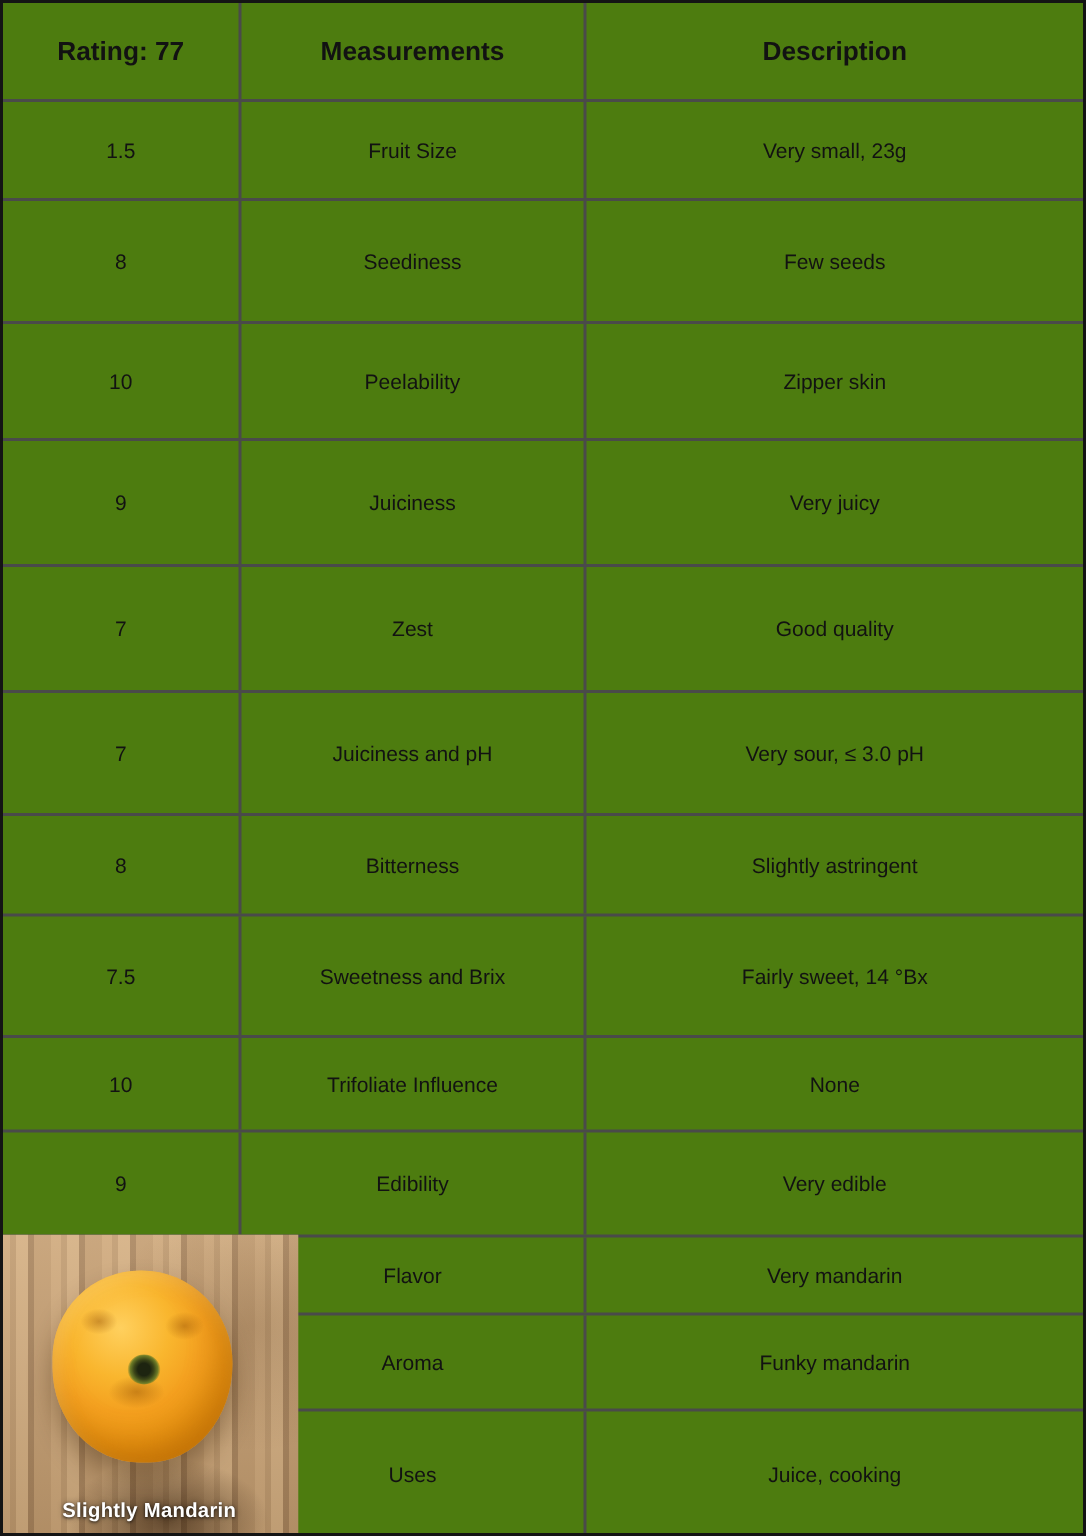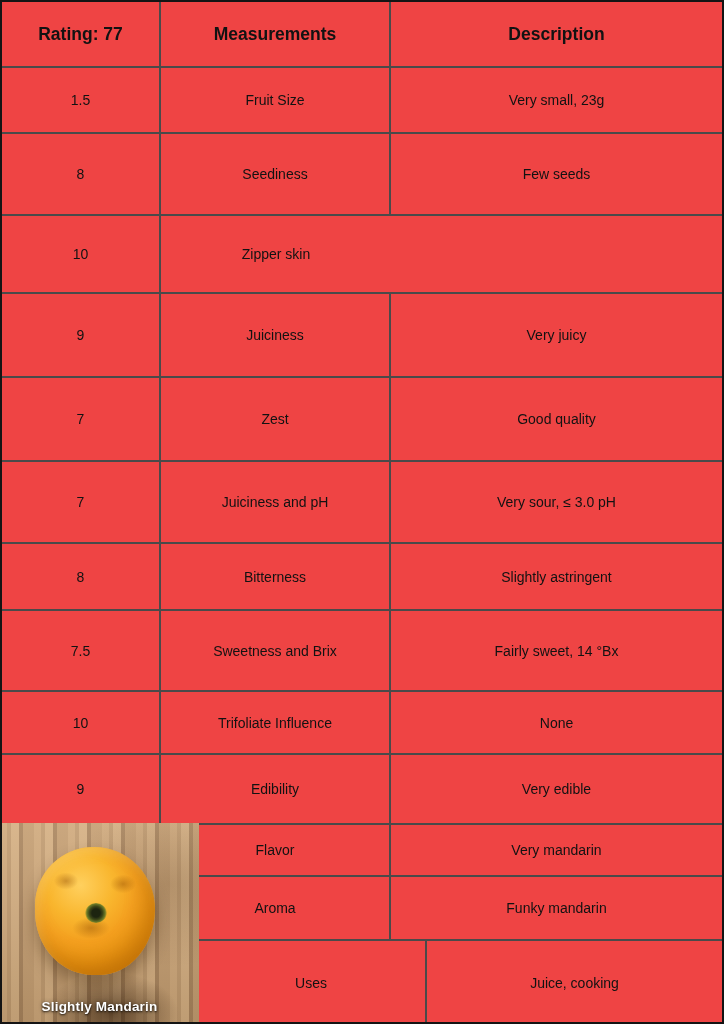--- a/index.html
+++ b/index.html
@@ -13,31 +13,31 @@
     --fruit-hi:#ffd05e;
     --fruit-sh:#c97a06;
   }
   html,body{margin:0;padding:0;background:#ffffff;}
   body{font-family:"Liberation Sans", sans-serif;color:var(--ink);}
   .page{
     position:relative;
     width:724px;height:1024px;
     box-sizing:border-box;
     border:2px solid var(--outer);
-    background:#ef4444;
+    background:#4d7c0f;
     overflow:hidden;
   }
   .tbl{width:100%;height:100%;}
   .row{
     display:grid;
     grid-template-columns:159px 230px 1fr;
     border-bottom:2px solid var(--line);
     box-sizing:border-box;
   }
-  .row:last-child{border-bottom:none;margin-left:36px;}
+  .row:last-child{border-bottom:none;}
   .cell{
     display:flex;align-items:center;justify-content:center;
     text-align:center;
     border-right:2px solid var(--line);
     box-sizing:border-box;
     font-size:14px;
     padding:0 8px;
   }
   .cell:last-child{border-right:none;}
   .hdr .cell{font-weight:bold;font-size:17.5px;}
@@ -122,20 +122,21 @@
     </div>
 
     <div class="row h82">
       <div class="cell">8</div>
       <div class="cell">Seediness</div>
       <div class="cell">Few seeds</div>
     </div>
 
     <div class="row h78">
       <div class="cell">10</div>
+      <div class="cell">Peelability</div>
       <div class="cell">Zipper skin</div>
     </div>
 
     <div class="row h84">
       <div class="cell">9</div>
       <div class="cell">Juiciness</div>
       <div class="cell">Very juicy</div>
     </div>
 
     <div class="row h84b">

